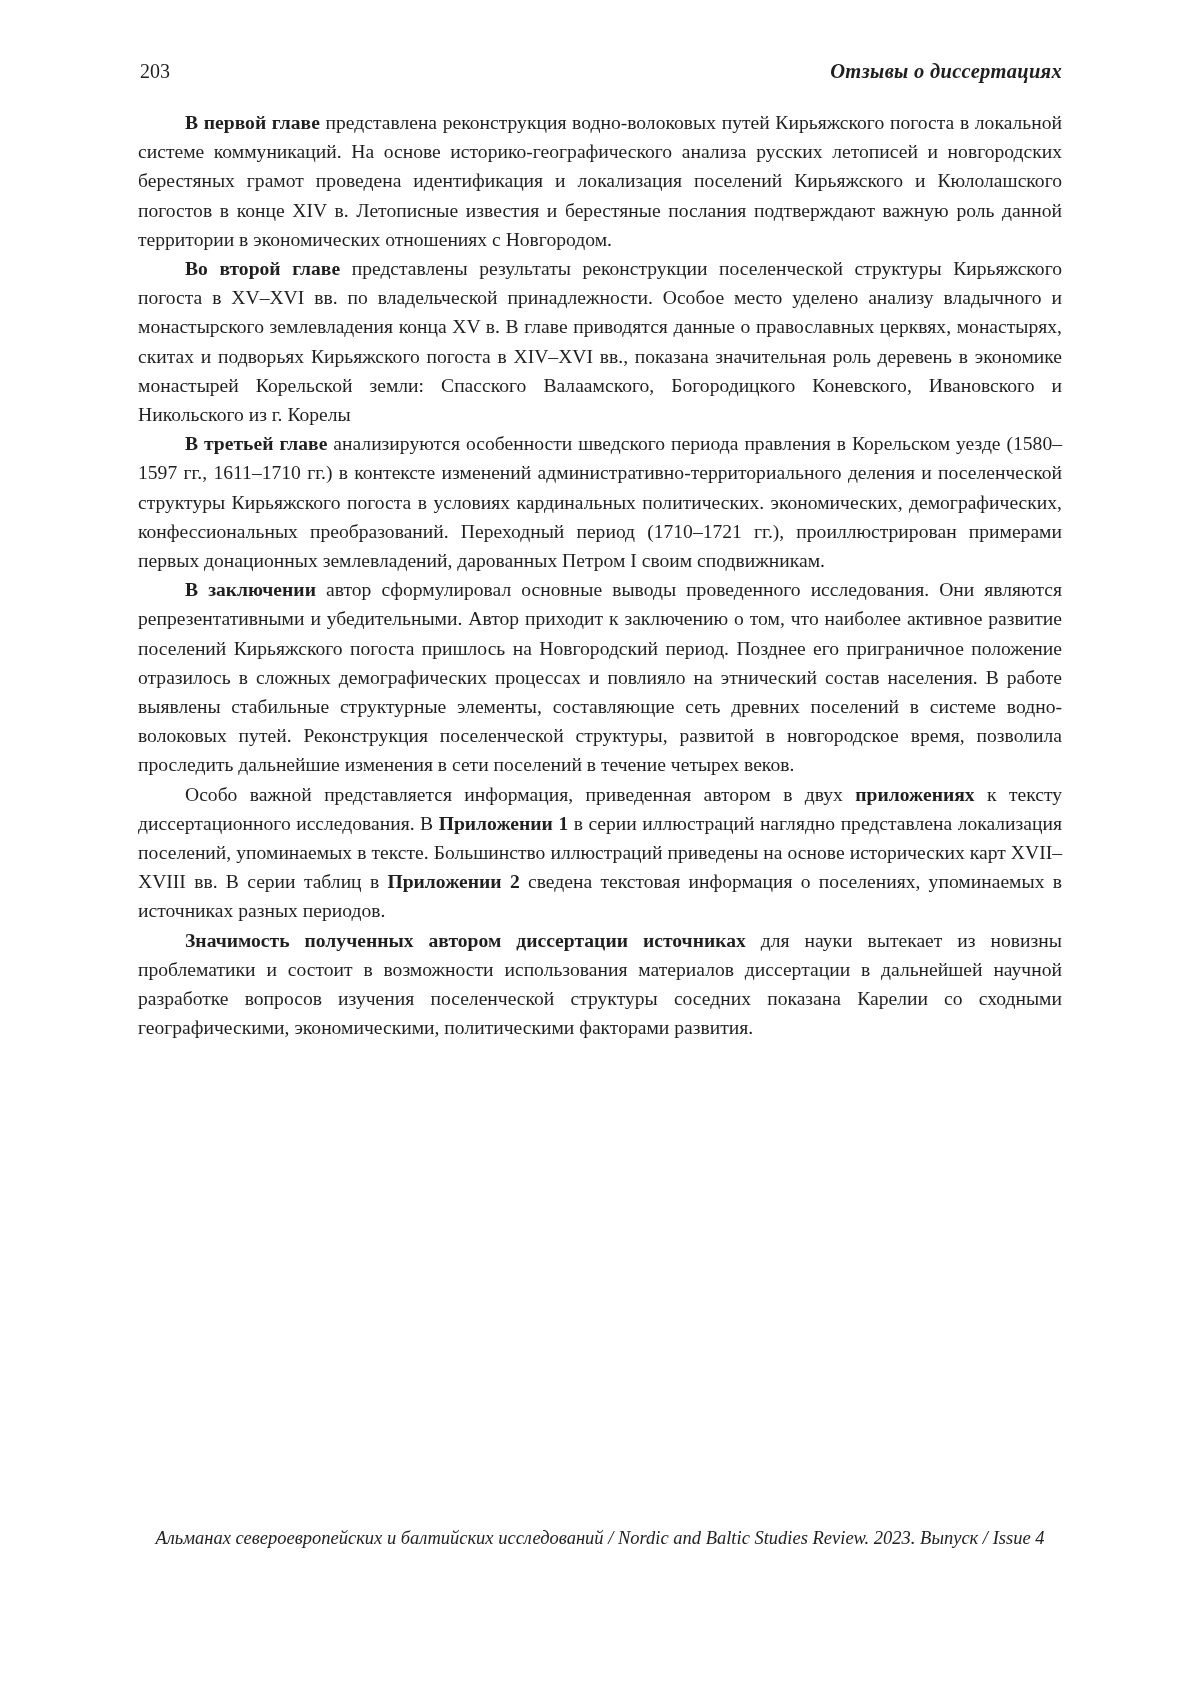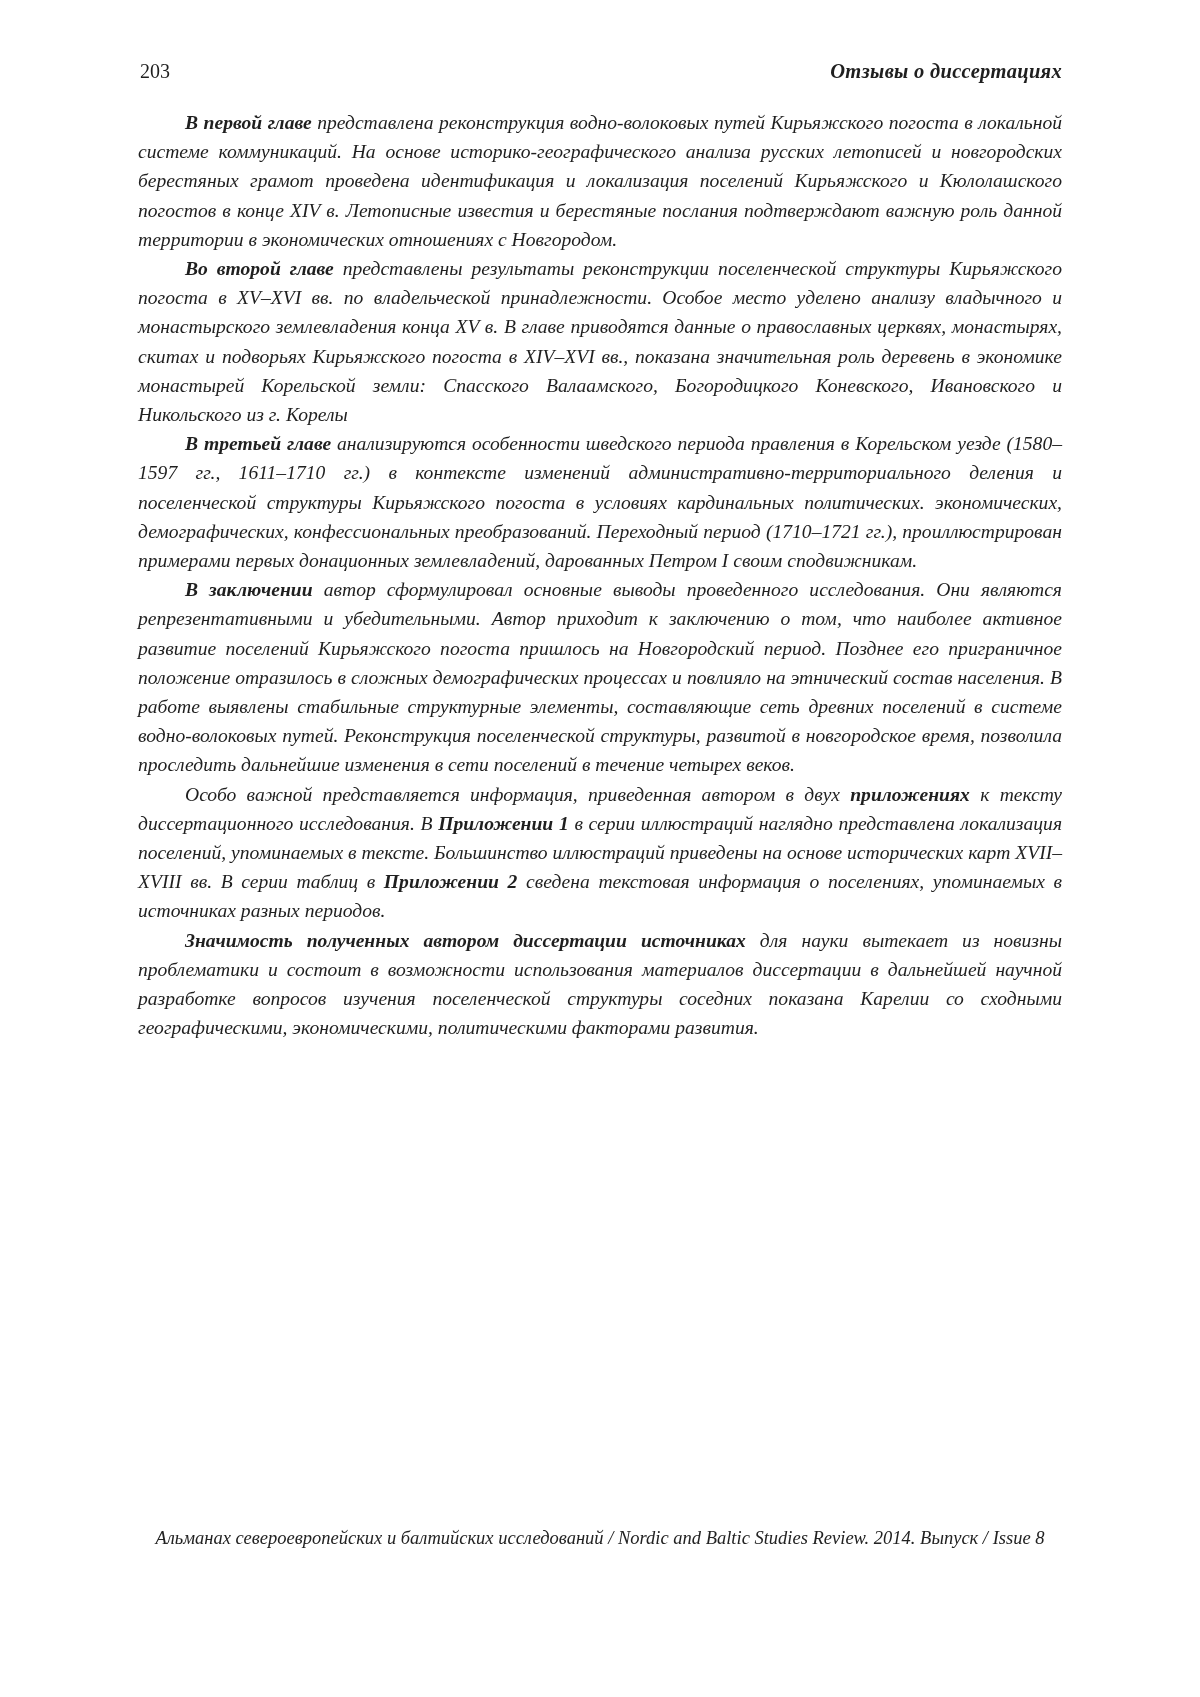--- a/index.html
+++ b/index.html
@@ -38,21 +38,20 @@
     letter-spacing: 0.3px;
   }
   .document-body {
     font-size: 19.6px;
     line-height: 29.2px;
     text-align: justify;
   }
   .para {
     text-indent: 47px;
     margin: 0;
-    font-style: italic;
   }
   .para strong { font-weight: bold; }
   .page-footer {
     position: absolute;
     left: 0;
     right: 0;
     bottom: 148px;
     text-align: center;
     font-size: 18.5px;
     font-style: italic;
@@ -72,15 +71,15 @@
   <div class="document-body">
 
   <p class="para"><strong>В первой главе</strong><span> представлена реконструкция водно-волоковых путей Кирьяжского погоста в локальной системе коммуникаций. На основе историко-географического анализа русских летописей и новгородских берестяных грамот проведена идентификация и локализация поселений Кирьяжского и Кюлолашского погостов в конце XIV в. Летописные известия и берестяные послания подтверждают важную роль данной территории в экономических отношениях с Новгородом.</span></p>
       <p class="para"><strong>Во второй главе</strong><span> представлены результаты реконструкции поселенческой структуры Кирьяжского погоста в XV–XVI вв. по владельческой принадлежности. Особое место уделено анализу владычного и монастырского землевладения конца XV в. В главе приводятся данные о православных церквях, монастырях, скитах и подворьях Кирьяжского погоста в XIV–XVI вв., показана значительная роль деревень в экономике монастырей Корельской земли: Спасского Валаамского, Богородицкого Коневского, Ивановского и Никольского из г. Корелы</span></p>
       <p class="para"><strong>В третьей главе</strong><span> анализируются особенности шведского периода правления в Корельском уезде (1580–1597 гг., 1611–1710 гг.) в контексте изменений административно-территориального деления и поселенческой структуры Кирьяжского погоста в условиях кардинальных политических. экономических, демографических, конфессиональных преобразований. Переходный период (1710–1721 гг.), проиллюстрирован примерами первых донационных землевладений, дарованных Петром I своим сподвижникам.</span></p>
       <p class="para"><strong>В заключении</strong><span> автор сформулировал основные выводы проведенного исследования. Они являются репрезентативными и убедительными. Автор приходит к заключению о том, что наиболее активное развитие поселений Кирьяжского погоста пришлось на Новгородский период. Позднее его приграничное положение отразилось в сложных демографических процессах и повлияло на этнический состав населения. В работе выявлены стабильные структурные элементы, составляющие сеть древних поселений в системе водно-волоковых путей. Реконструкция поселенческой структуры, развитой в новгородское время, позволила проследить дальнейшие изменения в сети поселений в течение четырех веков.</span></p>
       <p class="para"><span>Особо важной представляется информация, приведенная автором в двух </span><strong>приложениях</strong><span> к тексту диссертационного исследования. В </span><strong>Приложении 1</strong><span> в серии иллюстраций наглядно представлена локализация поселений, упоминаемых в тексте. Большинство иллюстраций приведены на основе исторических карт XVII–XVIII вв. В серии таблиц в </span><strong>Приложении 2</strong><span> сведена текстовая информация о поселениях, упоминаемых в источниках разных периодов.</span></p>
       <p class="para"><strong>Значимость полученных автором диссертации источниках</strong><span> для науки вытекает из новизны проблематики и состоит в возможности использования материалов диссертации в дальнейшей научной разработке вопросов изучения поселенческой структуры соседних показана Карелии со сходными географическими, экономическими, политическими факторами развития.</span></p>
     </div>
 
-  <div class="page-footer">Альманах североевропейских и балтийских исследований / Nordic and Baltic Studies Review. 2014. Выпуск / Issue 8</div>
+  <div class="page-footer">Альманах североевропейских и балтийских исследований / Nordic and Baltic Studies Review. 2023. Выпуск / Issue 4</div>
 
 </div>
 
 </body></html>

